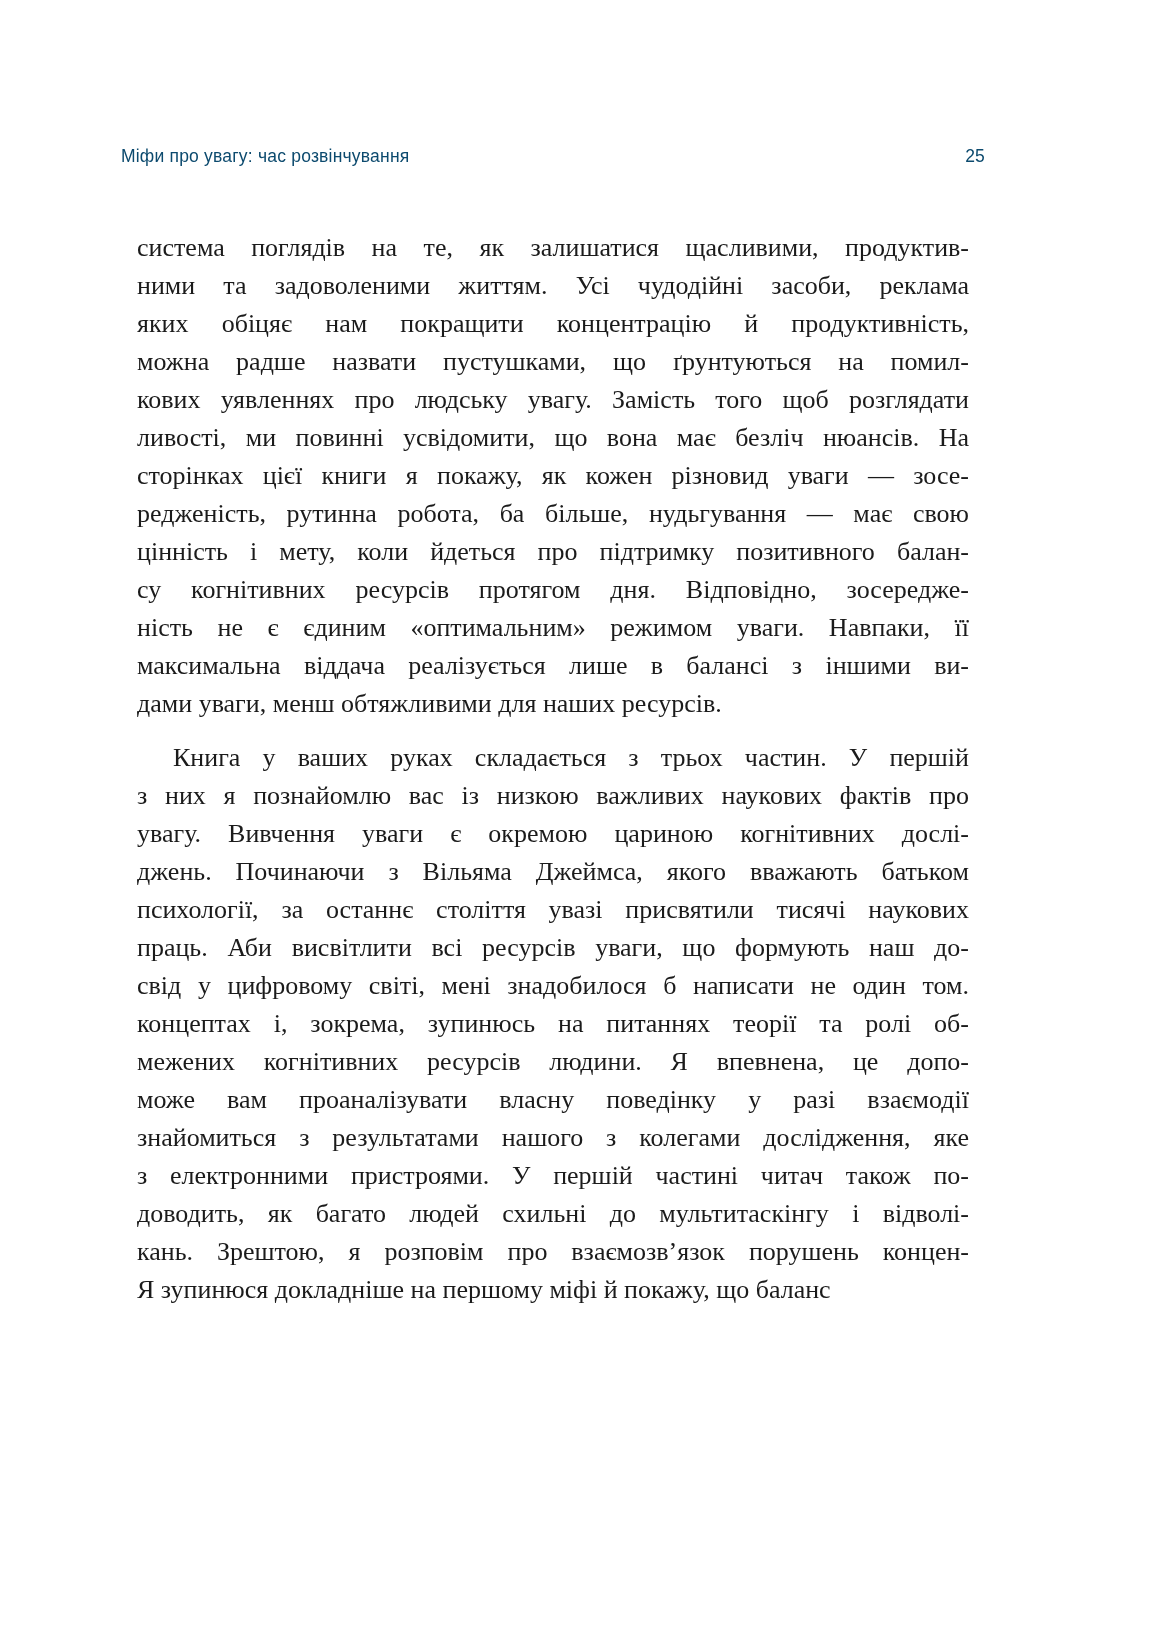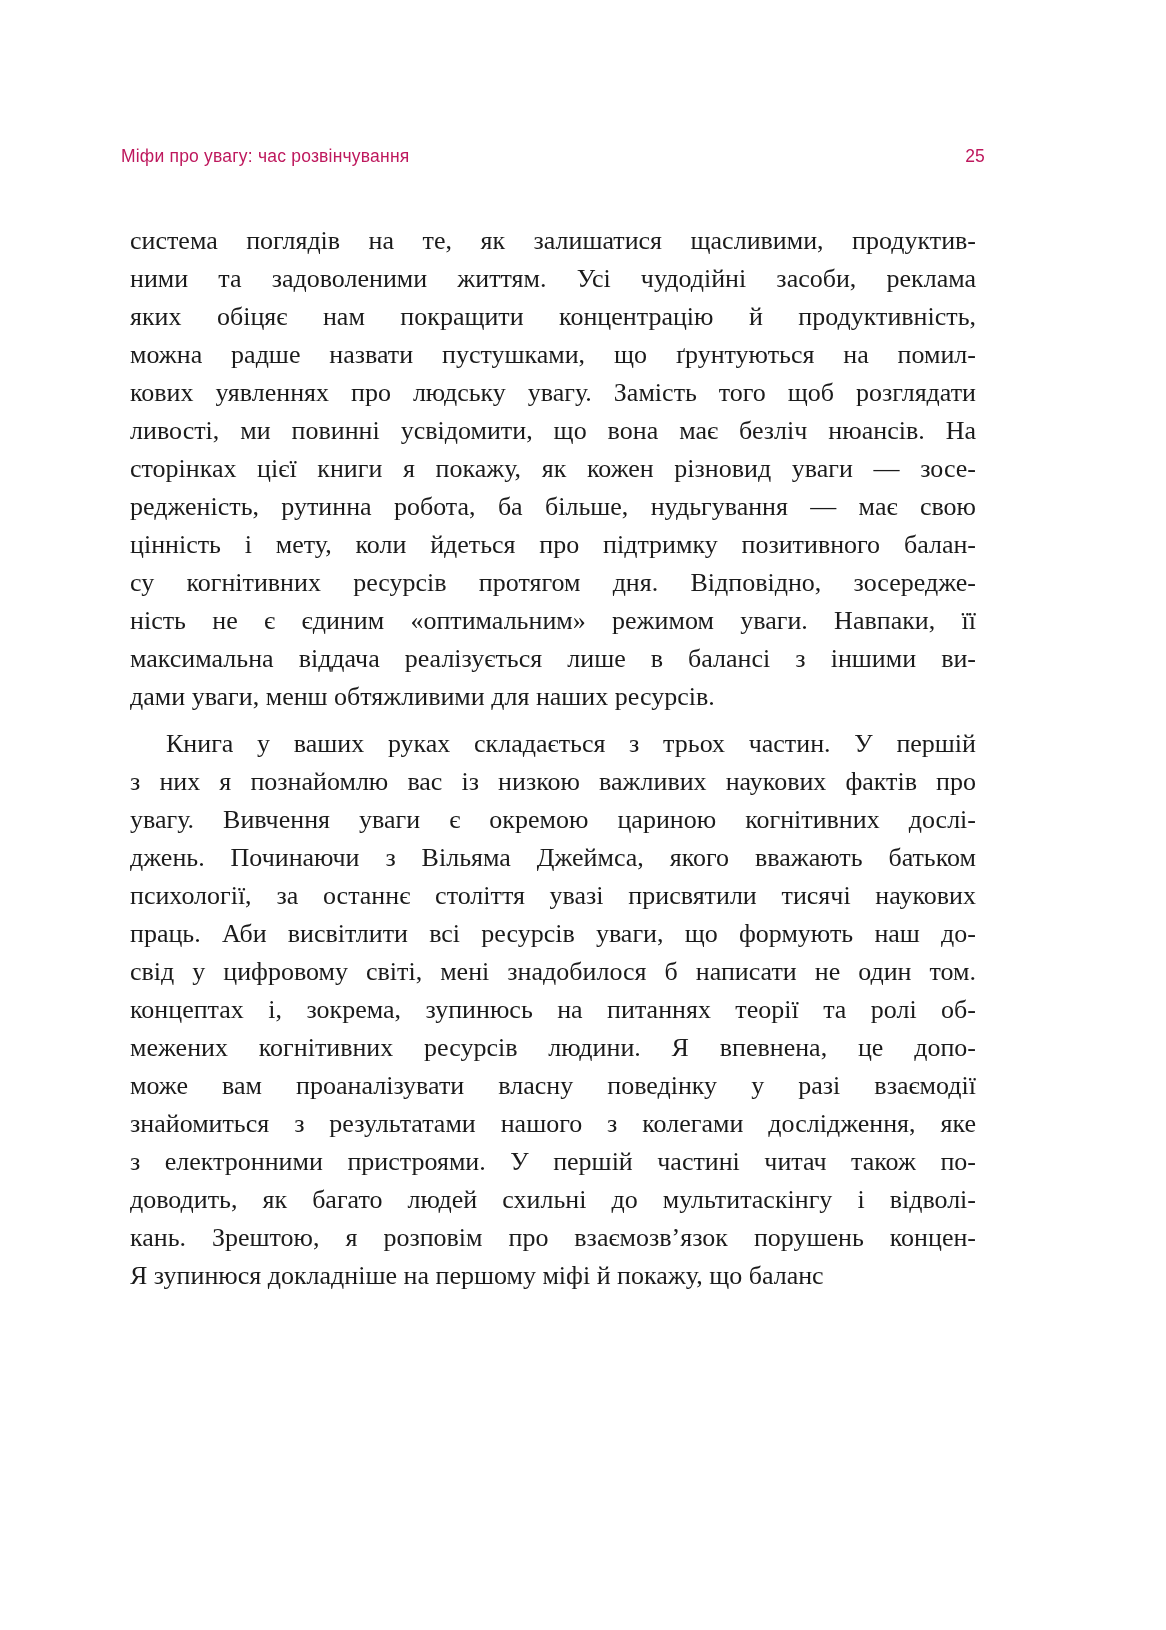--- a/index.html
+++ b/index.html
@@ -17,34 +17,34 @@
   .running-header {
     position: absolute;
     left: 121px;
     width: 864px;
     top: 146px;
     display: flex;
     justify-content: space-between;
     align-items: baseline;
     font-family: "Liberation Sans", "DejaVu Sans", sans-serif;
     font-size: 17.5px;
-    color: #be185d;
+    color: #0c4a6e;
     letter-spacing: 0.2px;
   }
   .text-block {
     position: absolute;
     left: 121px;
     width: 864px;
     top: 213px;
     font-family: "Liberation Serif", "DejaVu Serif", serif;
     font-size: 26px;
     line-height: 38px;
     color: #1b1b1b;
   }
-  .para { margin: 9px; }
+  .para { margin: 16px; }
   .line {
     text-align: justify;
     text-align-last: justify;
     white-space: normal;
   }
   .line.last {
     text-align-last: left;
   }
   .para.indent .line:first-child {
     text-indent: 36px;

